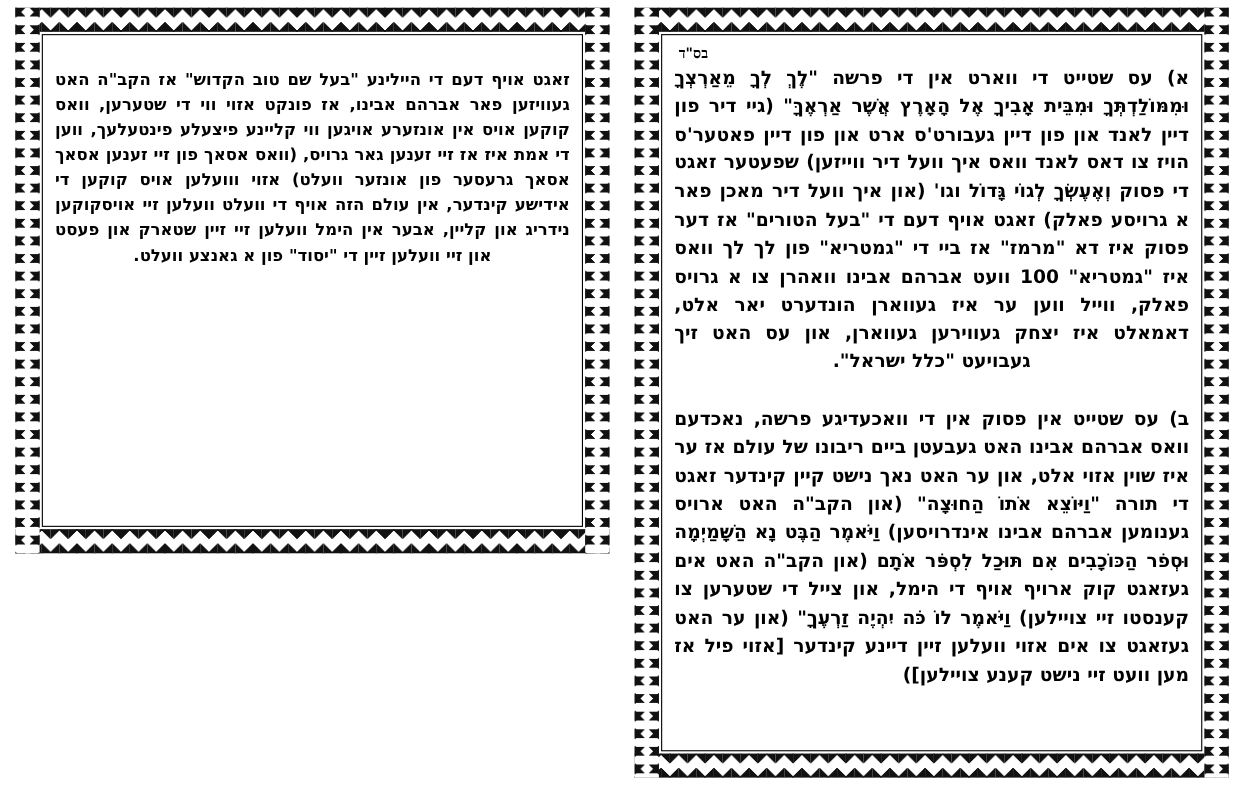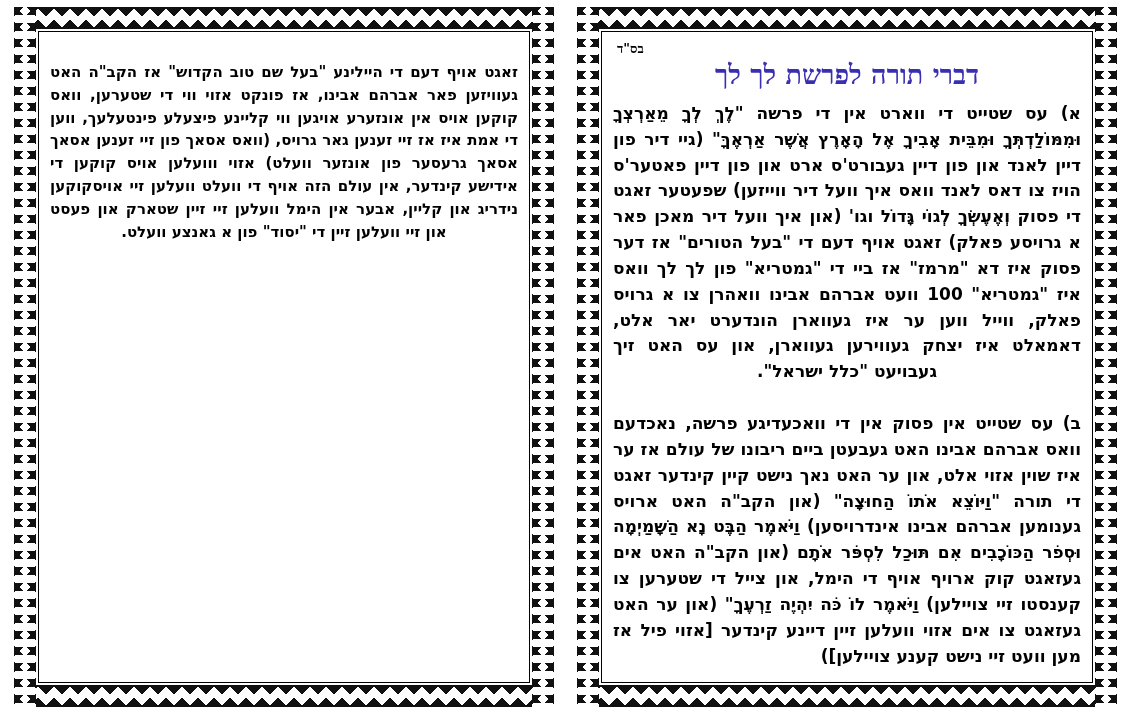--- a/index.html
+++ b/index.html
@@ -25,21 +25,21 @@
   }
 
   
   .page {
     position: relative;
     background: #ffffff;
     box-sizing: border-box;
   }
   .page-left {
     width: 540px;
-    height: 700px;
+    height: 496px;
     margin-top: 7px;
     margin-left: 14px;
   }
   .page-right {
     width: 540px;
     height: 700px;
     margin-top: 7px;
     margin-right: 14px;
   }
 
@@ -169,20 +169,19 @@
   <div class="page page-right">
     <div class="frame">
       <div class="frame-band band-h band-top"></div>
       <div class="frame-band band-h band-bottom"></div>
       <div class="frame-band band-v band-left"></div>
       <div class="frame-band band-v band-right"></div>
       <div class="inner-rule"></div>
     </div>
     <div class="content">
       <div class="bs-d">בס"ד</div>
-      <h1 class="doc-title">דברי תורה לפרשת לך לך</h1>
       <p class="para rtl">א) עס שטייט די ווארט אין די פרשה "לֶךְ לְךָ מֵאַרְצְךָ וּמִמּוֹלַדְתְּךָ וּמִבֵּית אָבִיךָ אֶל הָאָרֶץ אֲשֶׁר אַרְאֶךָּ" (גיי דיר פון דיין לאנד און פון דיין געבורט'ס ארט און פון דיין פאטער'ס הויז צו דאס לאנד וואס איך וועל דיר ווייזען) שפעטער זאגט די פסוק וְאֶעֶשְׂךָ לְגוֹי גָּדוֹל וגו' (און איך וועל דיר מאכן פאר א גרויסע פאלק) זאגט אויף דעם די "בעל הטורים" אז דער פסוק איז דא "מרמז" אז ביי די "גמטריא" פון לך לך וואס איז "גמטריא" 100 וועט אברהם אבינו וואהרן צו א גרויס פאלק, ווייל ווען ער איז געווארן הונדערט יאר אלט, דאמאלט איז יצחק געווירען געווארן, און עס האט זיך געבויעט "כלל ישראל".</p>
       <div class="spacer-line"></div>
       <p class="para rtl cont">ב) עס שטייט אין פסוק אין די וואכעדיגע פרשה, נאכדעם וואס אברהם אבינו האט געבעטן ביים ריבונו של עולם אז ער איז שוין אזוי אלט, און ער האט נאך נישט קיין קינדער זאגט די תורה "וַיּוֹצֵא אֹתוֹ הַחוּצָה" (און הקב"ה האט ארויס גענומען אברהם אבינו אינדרויסען) וַיֹּאמֶר הַבֶּט נָא הַשָּׁמַיְמָה וּסְפֹר הַכּוֹכָבִים אִם תּוּכַל לִסְפֹּר אֹתָם (און הקב"ה האט אים געזאגט קוק ארויף אויף די הימל, און צייל די שטערען צו קענסטו זיי צויילען) וַיֹּאמֶר לוֹ כֹּה יִהְיֶה זַרְעֶךָ" (און ער האט געזאגט צו אים אזוי וועלען זיין דיינע קינדער [אזוי פיל אז מען וועט זיי נישט קענע צויילען])</p>
     </div>
   </div>
 
 </div>
 
 </body></html>

